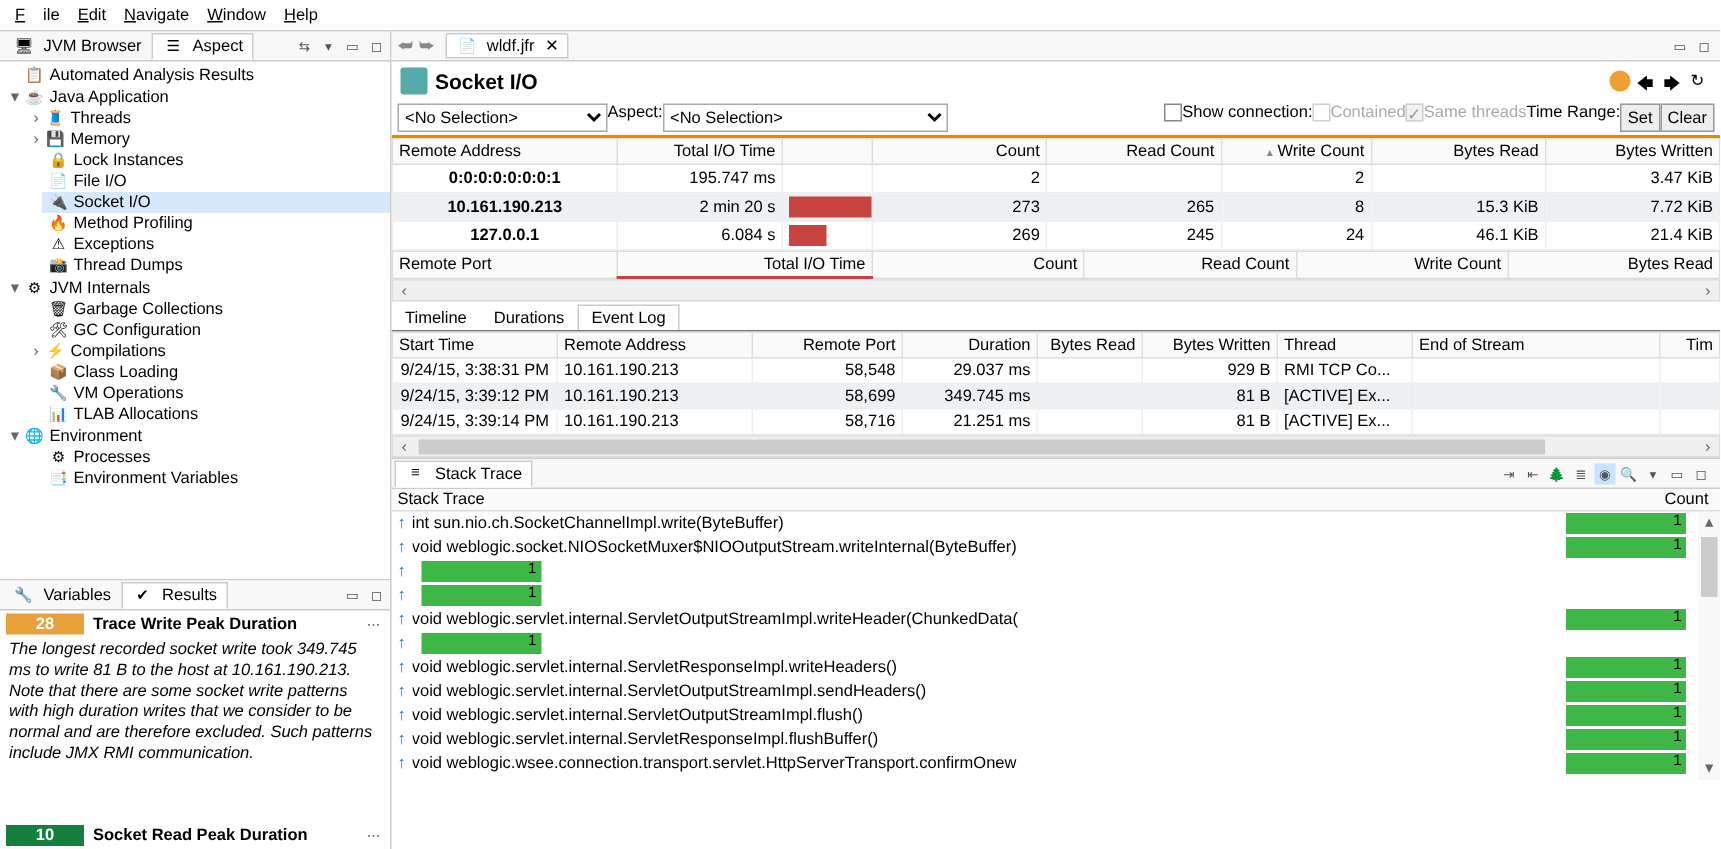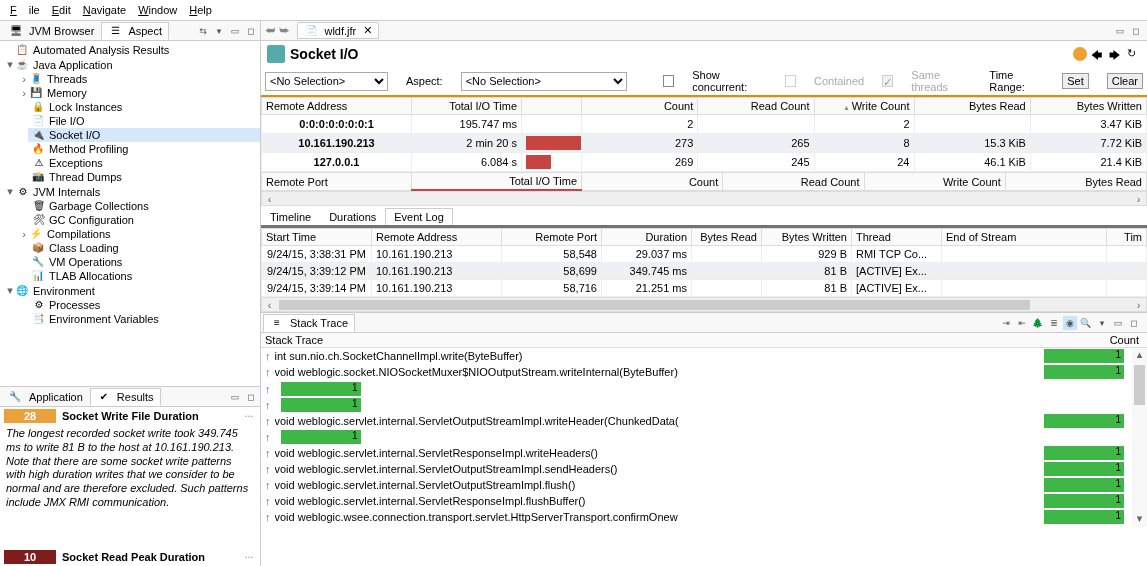--- a/index.html
+++ b/index.html
@@ -23,47 +23,47 @@
 .sp1 { margin-left: 14px; }
 .sp2 { margin-left: 28px; }
 .nicon { width: 14px; height: 12px; margin-right: 3px; display: inline-block; text-align: center; font-size: 10px; }
 .right-tabbar { display: flex; align-items: center; background: #f8f8f8; border-bottom: 1px solid #ccc; padding: 0 4px; height: 20px; }
 .right-tabbar .tab { border: 1px solid #ccc; background: #fff; padding: 1px 6px; border-radius: 2px 2px 0 0; }
 .title-row { display: flex; align-items: center; padding: 4px 6px; }
 .title-row h2 { font-size: 14px; font-weight: bold; }
 .title-row .ticon { width: 18px; height: 18px; background: #5aa; margin-right: 5px; border-radius: 2px; }
 .title-actions { margin-left: auto; display: flex; gap: 4px; }
 .title-actions span { width: 14px; height: 14px; }
-.filter-row { display: flex; align-items: center; padding: 2px 4px; border-bottom: 2px solid #e68a00; gap: 18px; }
+.filter-row { display: flex; padding: 2px 4px; border-bottom: 2px solid #e68a00; gap: 0; }
 select { height: 19px; font-size: 11px; background: #fff; border: 1px solid #aaa; }
 .chk { width: 12px; height: 12px; border: 1px solid #888; }
 button.small { border: 1px solid #999; background: #eee; padding: 1px 4px; }
 .grid { width: 100%; border-collapse: collapse; table-layout: fixed; }
 .grid th { text-align: left; font-weight: normal; padding: 2px 4px; border: 1px solid #ddd; background: #fafafa; white-space: nowrap; overflow: hidden; }
 .grid td { padding: 2px 4px; border: 1px solid #eee; white-space: nowrap; overflow: hidden; text-align: right; }
 .grid td:first-child { text-align: center; }
 .grid th.r { text-align: right; }
 .grid tr.sel { background: #eef1f4; }
 .bar { display: inline-block; height: 14px; vertical-align: middle; }
 .bar.red { background: #c74440; }
 .bar.green { background: #3fb648; }
-.subtabs { display: flex; border-bottom: 3px solid #737373; margin-top: 2px; align-items: flex-end; }
+.subtabs { display: flex; border-bottom: 1px solid #737373; margin-top: 2px; align-items: flex-end; }
 .subtabs span { padding: 2px 8px; border: 1px solid transparent; border-bottom: none; }
 .subtabs span.active { border-color: #ccc; background: #fff; }
 .scrollbar-h { height: 15px; background: #f0f0f0; border: 1px solid #ddd; display: flex; align-items: center; }
 .scrollbar-h .arrow { width: 15px; text-align: center; color: #666; }
 .scrollbar-h .thumb { flex: 1; height: 10px; background: #ccc; margin: 0 2px; }
 .scrollbar-v { width: 15px; background: #f8f8f8; display: flex; flex-direction: column; }
 .scrollbar-v .arrow { height: 15px; text-align: center; color: #666; }
 .scrollbar-v .thumb { height: 40px; background: #ccc; margin: 2px 2px; }
 .props { border-top: 1px solid #ccc; display: flex; flex-direction: column; height: 180px; }
 .rule { display: flex; align-items: center; padding: 2px 4px; }
 .rule .badge { width: 52px; text-align: center; color: #fff; font-weight: bold; padding: 1px 0; margin-right: 6px; }
 .rule .badge.o { background: #e9a13b; }
-.rule .badge.g { background: #7f1d1d; }
+.rule .badge.g { background: #15803d; }
 .rule .dots { margin-left: auto; }
 .desc { padding: 2px 6px; font-size: 11px; line-height: 1.25; flex: 1; overflow: hidden; font-style: italic; }
 .stack-view { border-top: 1px solid #ccc; display: flex; flex-direction: column; height: 215px; }
 .stack-body { flex: 1; display: flex; overflow: hidden; }
 .stack-table { flex: 1; overflow-y: auto; }
 .stack-row { display: flex; align-items: center; padding: 1px 4px; }
 .stack-row .up { color: #2a7bd5; margin-right: 4px; }
 .stack-row .txt { flex: 1; white-space: nowrap; overflow: hidden; text-overflow: ellipsis; }
 .stack-row .cnt { width: 90px; text-align: right; padding-right: 4px; }
 .stack-row .cnt .bar { width: 80px; display: inline-block; text-align: right; padding-right: 3px; color: #000; font-size: 10px; }
@@ -188,34 +188,34 @@
       <div class="node sp2">
           <span class="nicon">📑</span>
           <span>Environment Variables</span>
         </div>
     </div>
 
     <div class="props">
       <div class="tabbar">
         <span class="tab">
             <span class="nicon">🔧</span>
-            <span>Application</span>
+            <span>Variables</span>
           </span>
         <span class="tab active">
             <span class="nicon">✔</span>
             <span>Results</span>
           </span>
         <div class="tb-actions">
             <span>▭</span>
             <span>◻</span>
           </div>
       </div>
       <div class="rule">
         <span class="badge o">28</span>
-        <b>Socket Write File Duration</b>
+        <b>Trace Write Peak Duration</b>
         <span class="dots">⋯</span>
       </div>
       <div class="desc">The longest recorded socket write took 349.745 ms to write 81 B to the host at 10.161.190.213. Note that there are some socket write patterns with high duration writes that we consider to be normal and are therefore excluded. Such patterns include JMX RMI communication.</div>
       <div class="rule">
         <span class="badge g">10</span>
         <b>Socket Read Peak Duration</b>
         <span class="dots">⋯</span>
       </div>
     </div>
   </div>
@@ -245,21 +245,21 @@
         <span>↻</span>
       </div>
     </div>
 
     <div class="filter-row">
       <select style="width:140px"><option>&lt;No Selection&gt;</option></select>
       <span>Aspect:</span>
       <select style="width:190px"><option>&lt;No Selection&gt;</option></select>
       <span style="flex:1"></span>
       <span class="chk"></span>
-        <span>Show concurrent:</span>
+        <span>Show connection:</span>
       <span class="chk" style="opacity:.4"></span>
         <span style="color:#aaa">Contained</span>
       <span class="chk" style="opacity:.4;background:#ddd">✓</span>
         <span style="color:#aaa">Same threads</span>
       <span>Time Range:</span>
       <button class="small">Set</button>
       <button class="small">Clear</button>
     </div>
 
     <table class="grid">

